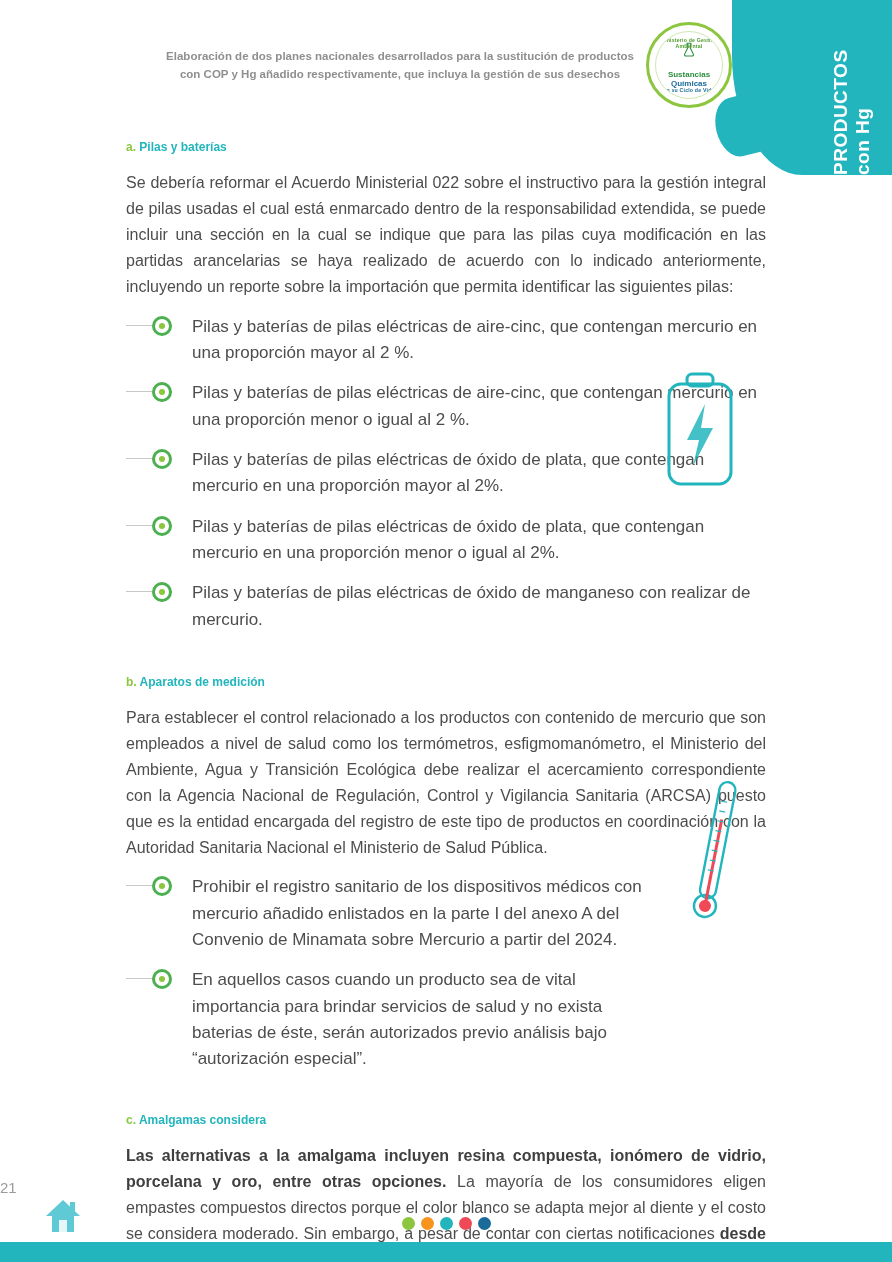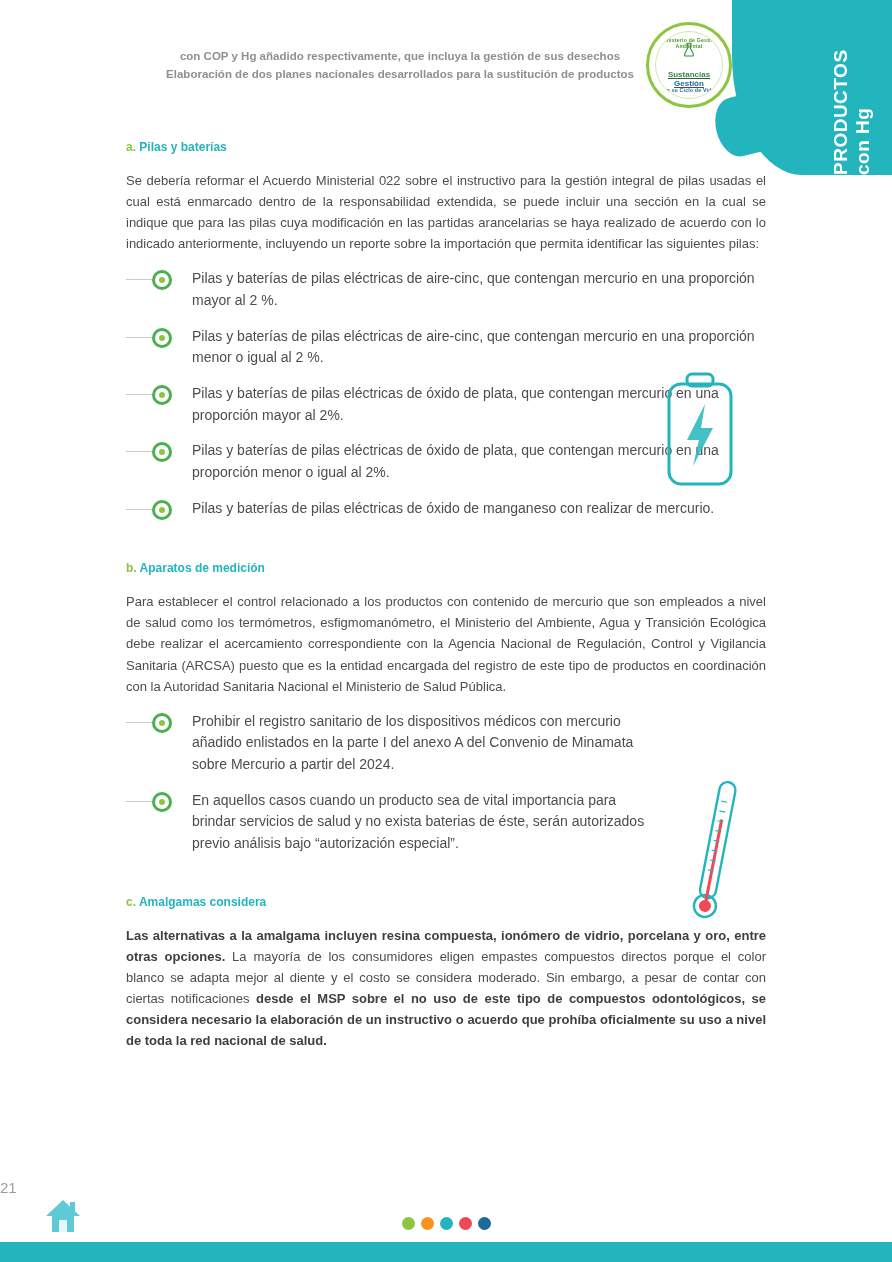--- a/index.html
+++ b/index.html
@@ -83,21 +83,20 @@
     inset: 6px;
     border-radius: 50%;
     background: #ffffff;
     border: 1px solid #cfe8b2;
     display: flex;
     flex-direction: column;
     align-items: center;
     justify-content: center;
     text-align: center;
     overflow: hidden;
-    text-decoration: underline;
   }
   .seal-arc-top, .seal-arc-bottom {
     position: absolute;
     left: 0; right: 0;
     font-size: 5.2px;
     color: #4c9a2a;
     font-weight: bold;
     letter-spacing: .2px;
   }
   .seal-arc-top { top: 5px; }
@@ -123,21 +122,21 @@
     width: 640px;
   }
   h2.sec {
     font-size: 12px;
     margin: 0 0 16px 0;
     color: #23b5bd;
     font-weight: bold;
   }
   h2.sec .ltr { color: #8cc63f; }
   .para {
-    font-size: 13px;
+    font-size: 16px;
     line-height: 1.62;
     color: #4d4d4d;
     text-align: justify;
     margin: 0 0 6px 0;
   }
   .para b { color: #3f3f3f; }
 
   
   .bullets {
     margin: 14px 0 0 0;
@@ -173,21 +172,21 @@
   .bullet-line {
     position: absolute;
     left: 0;
     top: 11px;
     width: 26px;
     height: 1px;
     background: #c9c9c9;
   }
   .bullet-text {
     margin-left: 36px;
-    font-size: 14px;
+    font-size: 17px;
     line-height: 1.55;
     color: #4d4d4d;
   }
 
   
   .battery-ill {
     position: absolute;
     top: 370px;
     left: 655px;
     width: 90px;
@@ -230,40 +229,40 @@
     position: absolute;
     left: 0; right: 0; bottom: 0;
     height: 20px;
     background: #23b5bd;
   }
 </style>
 </head>
 <body>
 
 <div class="header-note">
+  <div>Elaboración de dos planes nacionales desarrollados para la sustitución de productos</div>
   <div>con COP y Hg añadido respectivamente, que incluya la gestión de sus desechos</div>
-  <div>Elaboración de dos planes nacionales desarrollados para la sustitución de productos</div>
 </div>
 
 <div class="brush">
   <div class="brush-label">
     <span class="l1">PRODUCTOS</span>
     <span class="l2">con Hg</span>
   </div>
 </div>
 
 <div class="seal">
   <div class="seal-inner">
     <div class="seal-arc-top">Ministerio de Gestión Ambiental</div>
     <svg class="seal-flask" viewBox="0 0 24 24">
       <path d="M9 2h6v2h-1v5l4.5 9A2 2 0 0 1 16.7 21H7.3a2 2 0 0 1-1.8-3L10 9V4H9z" fill="none" stroke="#2d8f3f" stroke-width="1.6"></path>
     </svg>
     <div class="seal-title">
       <span>Sustancias</span>
-      <span class="b">Gestión</span>
+      <span class="b">Químicas</span>
     </div>
     <div class="seal-arc-bottom">en su Ciclo de Vida</div>
   </div>
 </div>
 
 <div class="content">
 
   <h2 class="sec">
     <span class="ltr">a.</span>
     <span>Pilas y baterías</span>

